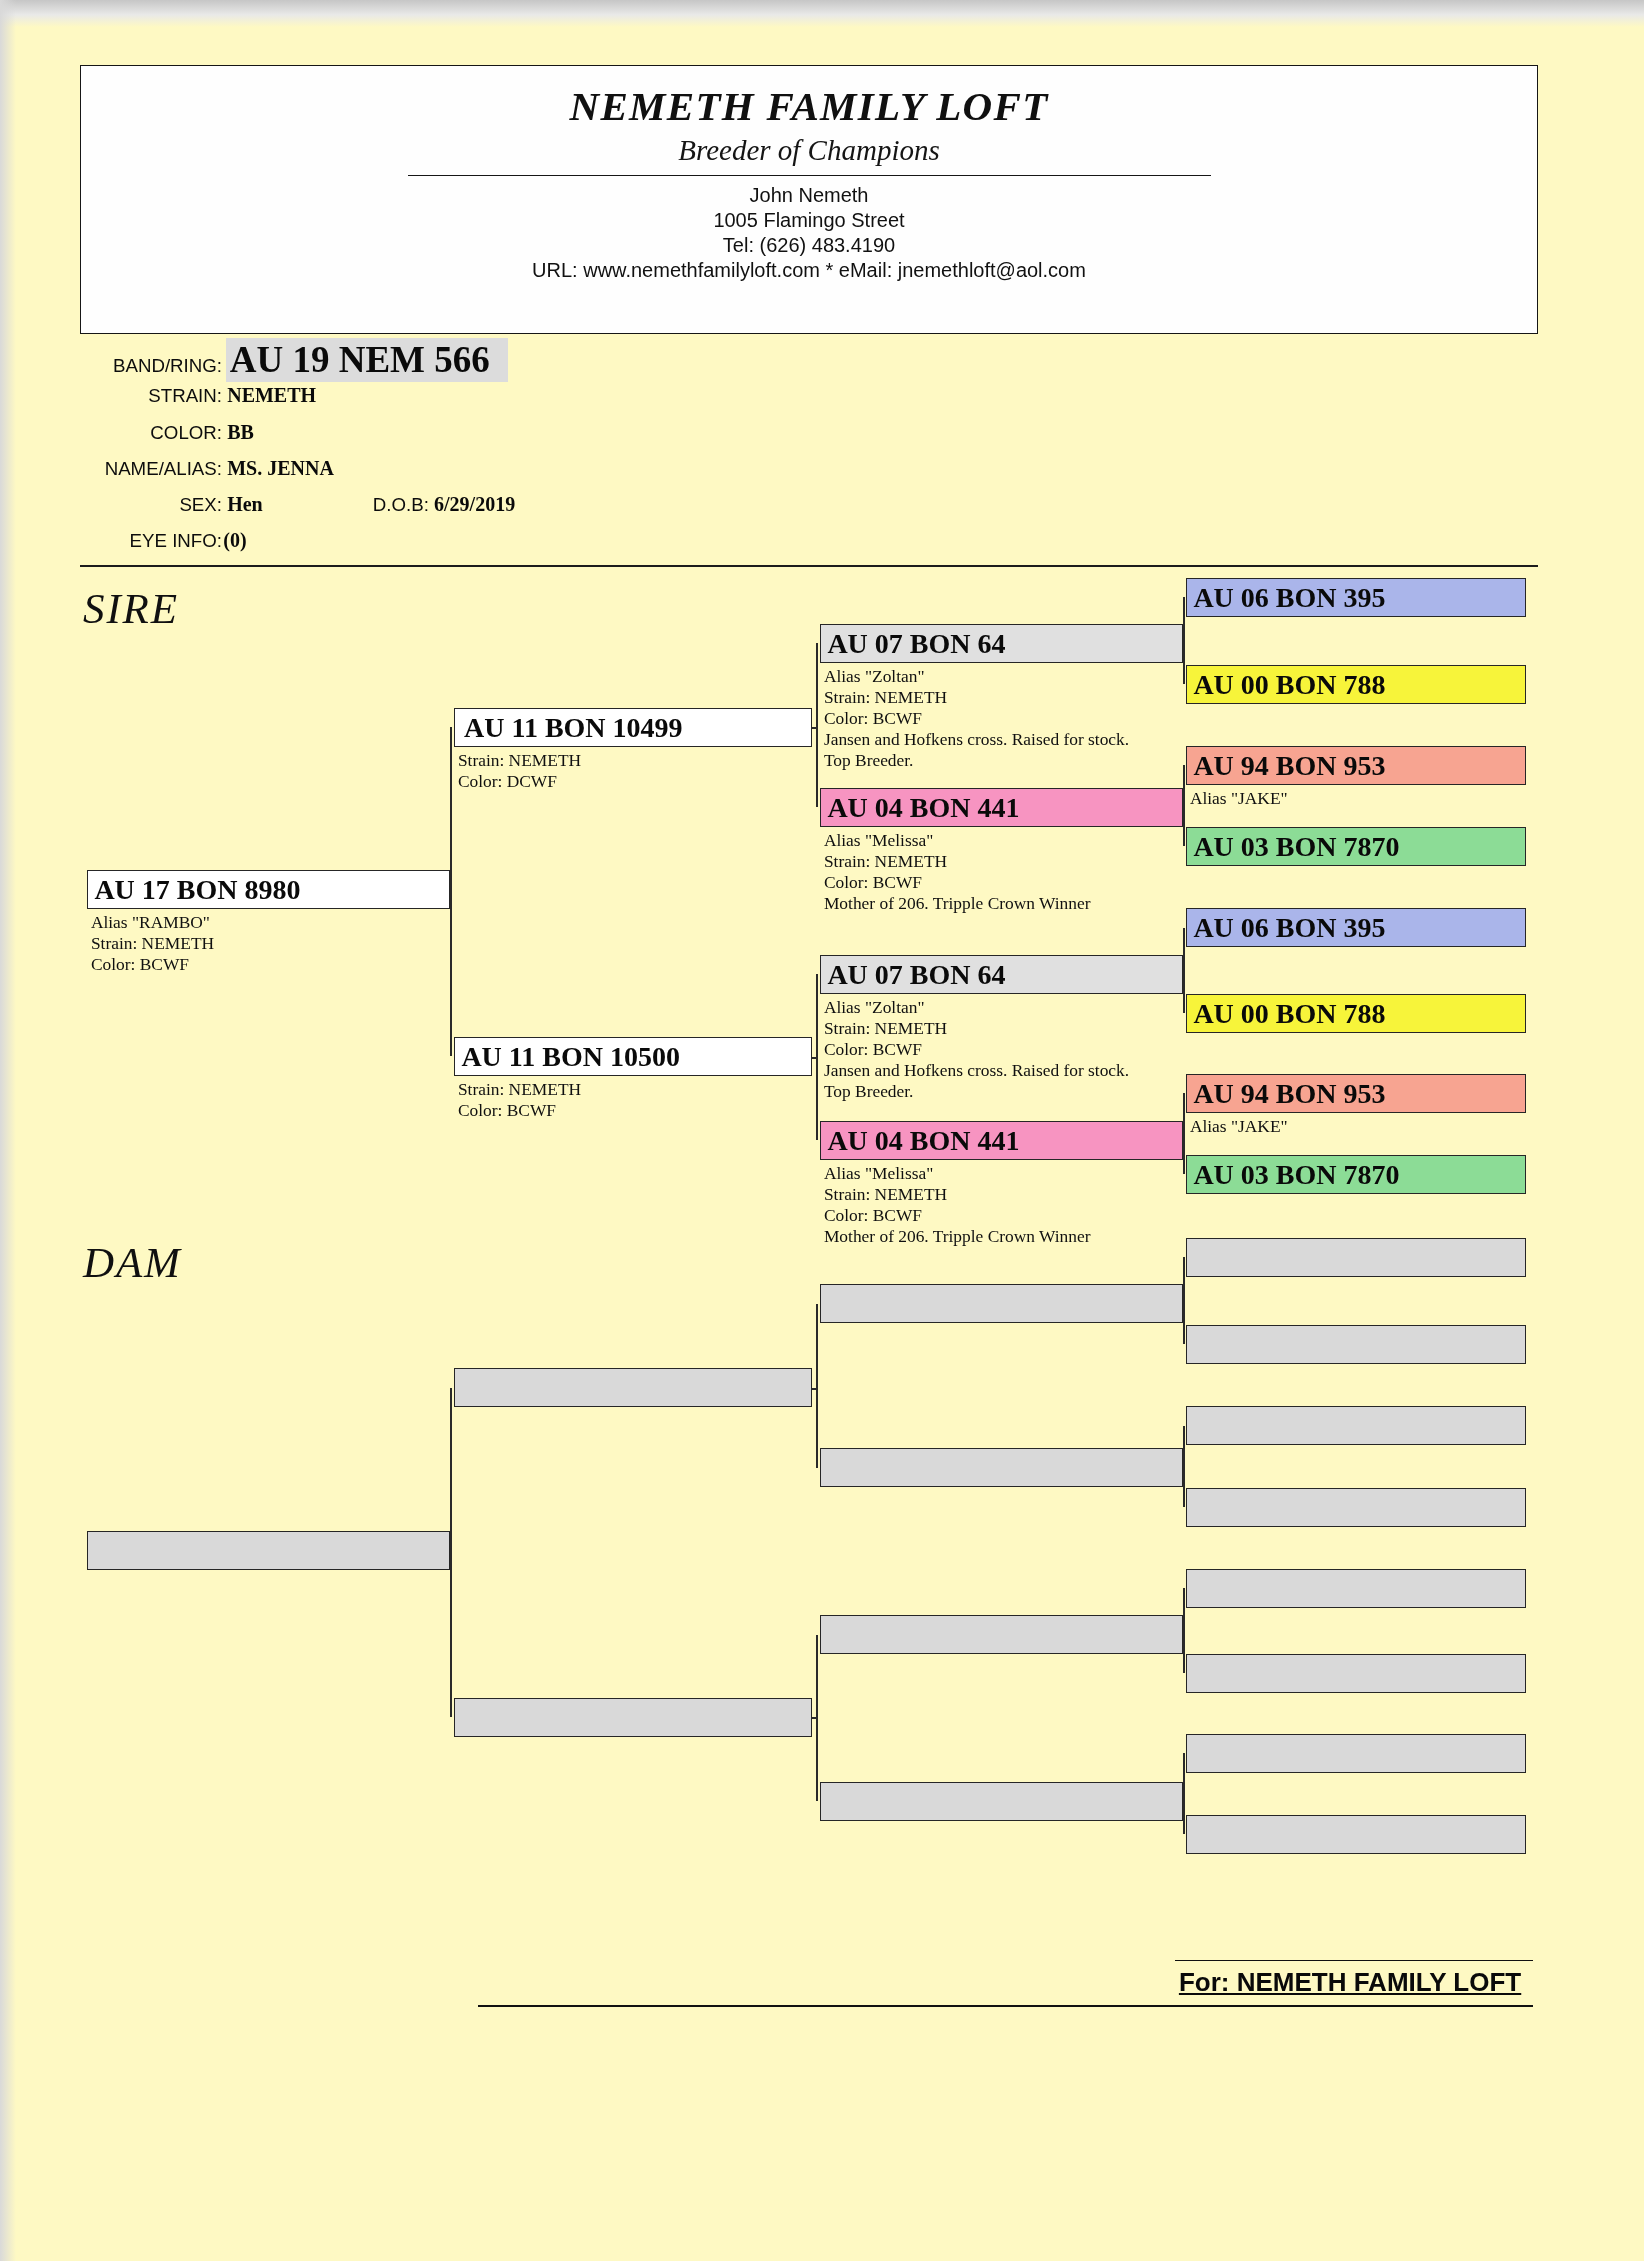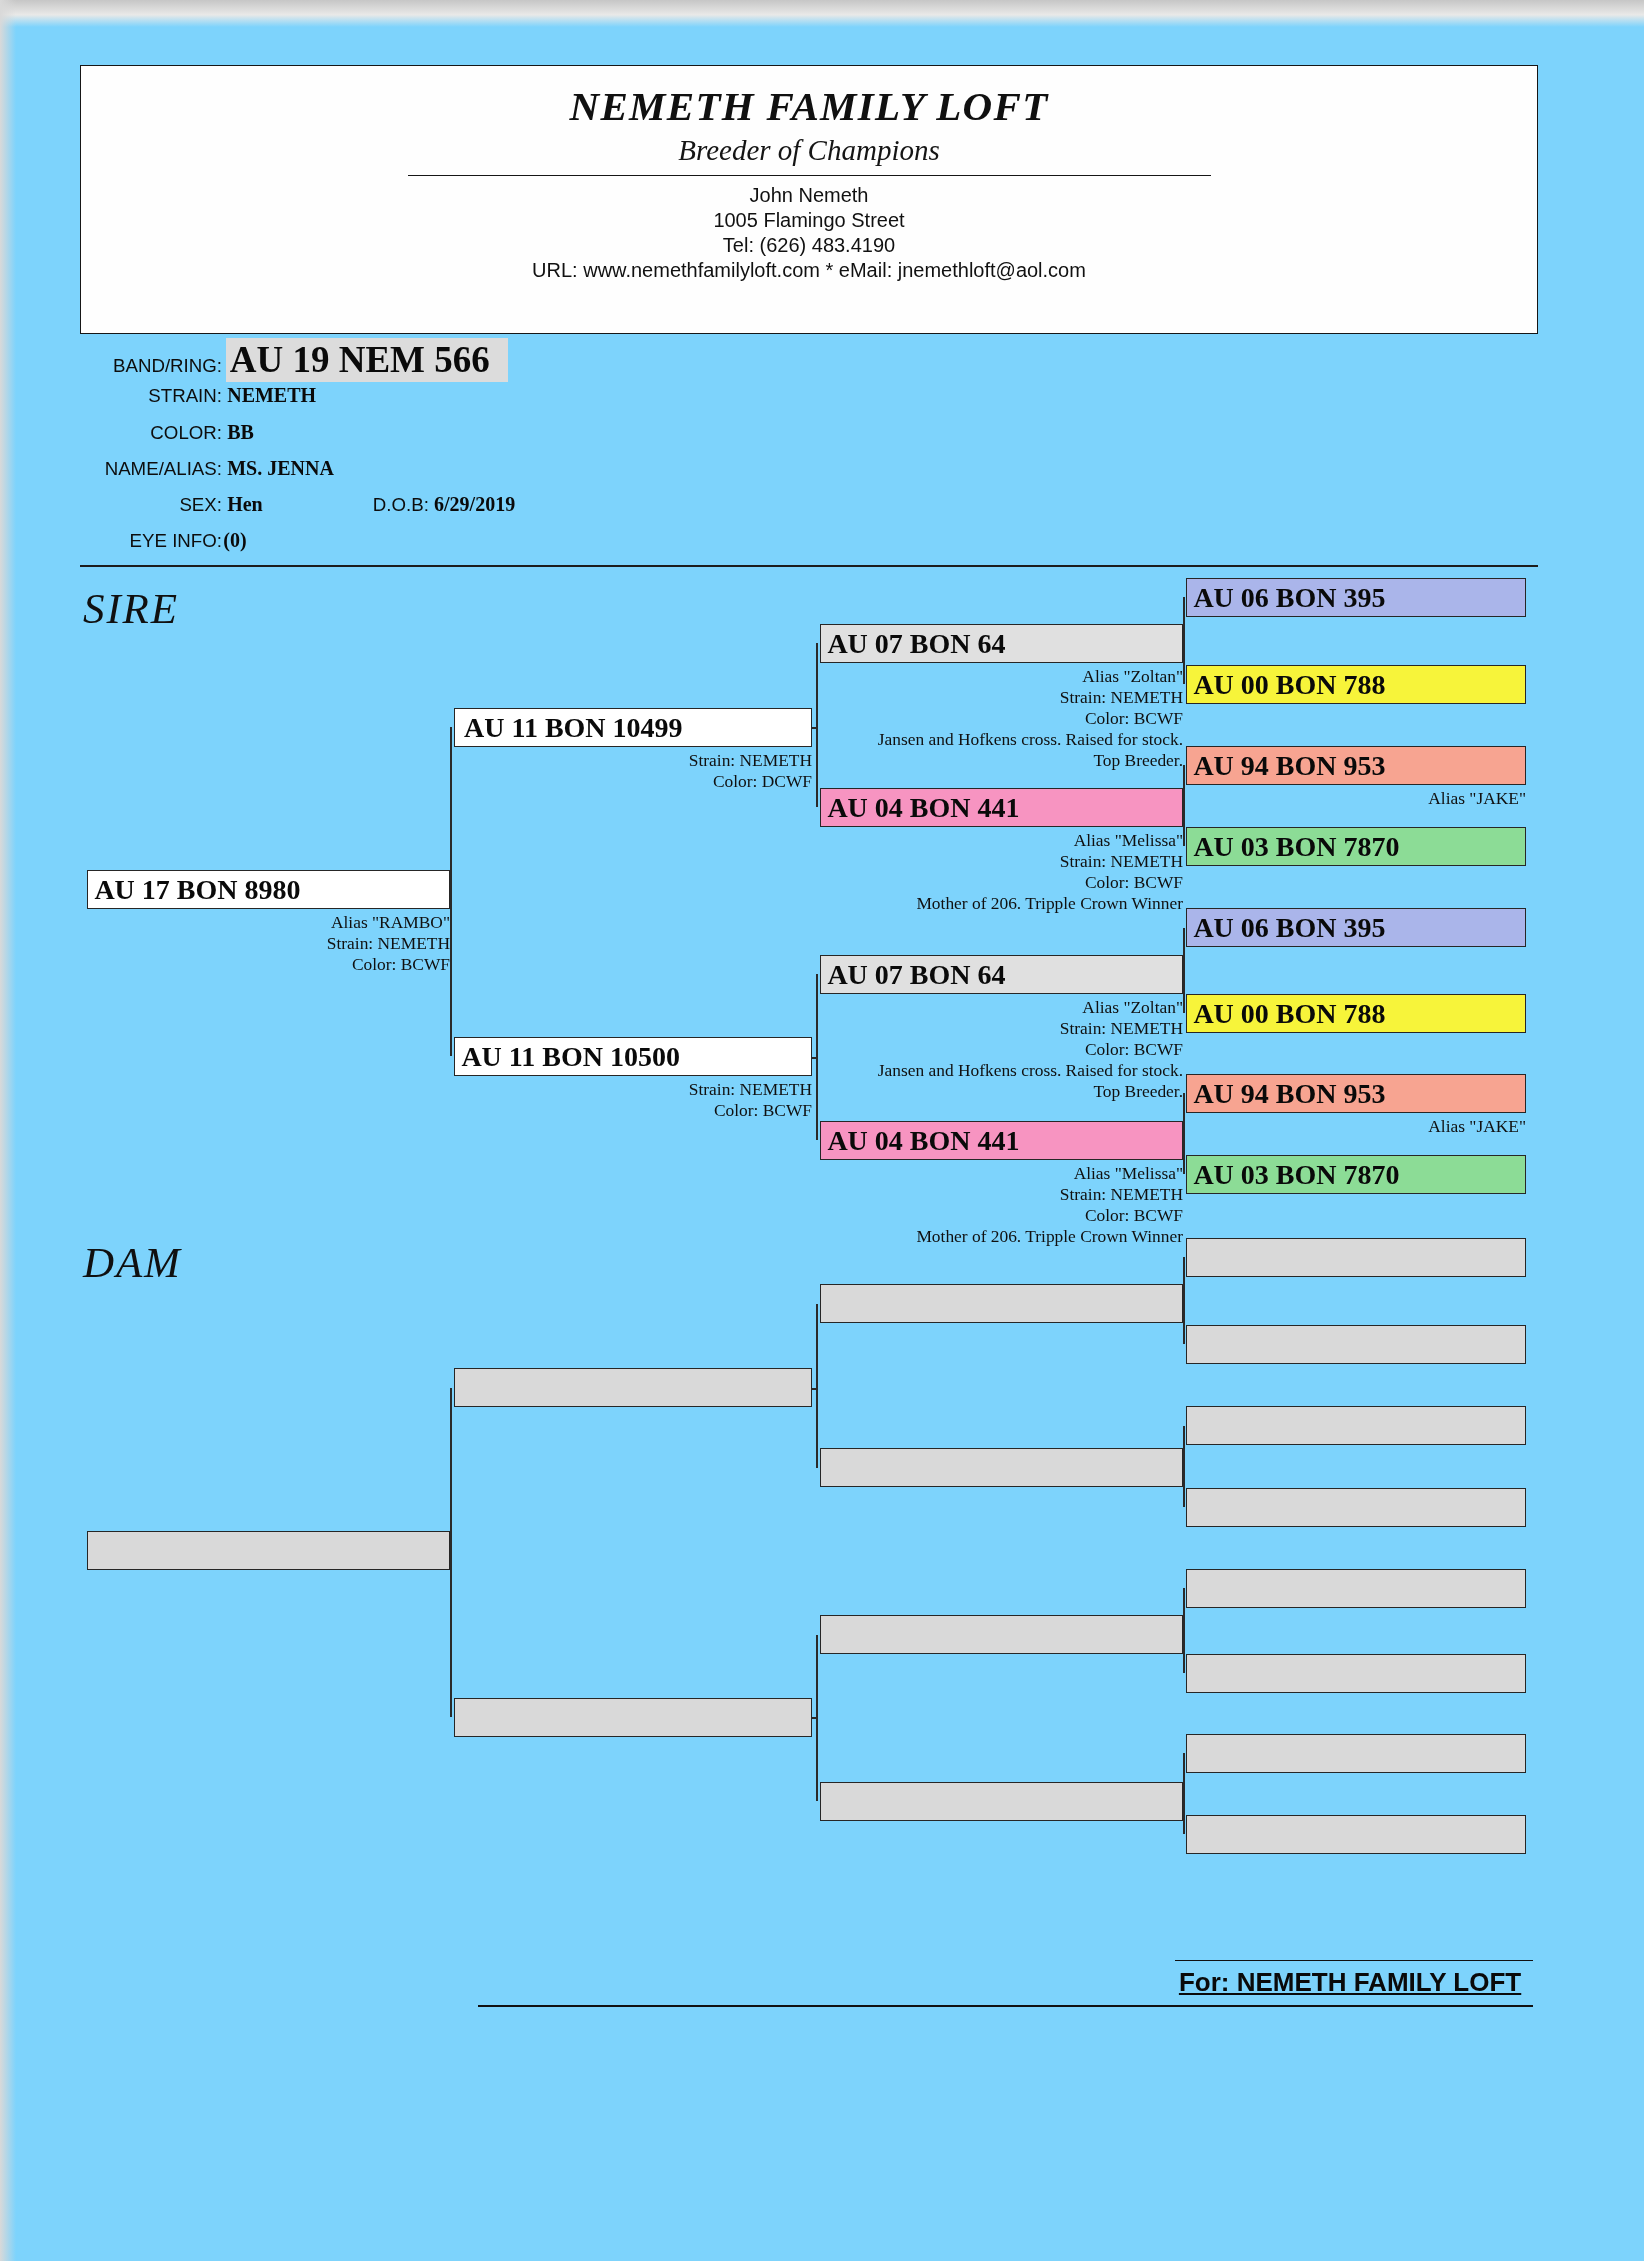--- a/index.html
+++ b/index.html
@@ -1,18 +1,18 @@
 <!DOCTYPE html>
 <html style="font-size:10.3px"><head>
 <meta charset="utf-8">
 <style>
   * { margin:0; padding:0; box-sizing:border-box; }
   html,body { width:1644px; }
   body { background:#e9e9e9; font-family:"Liberation Serif", serif; }
-  .page { position:relative; width:1644px; height:2261px; background:#7dd3fc; overflow:hidden; }
+  .page { position:relative; width:1644px; height:2261px; background:#fef9c3; overflow:hidden; }
 
   .scan-edge-top { position:absolute; top:0; left:0; width:100%; height:27px;
     background:linear-gradient(180deg,#c6c6c6 0%, #e9e9e8 55%, rgba(252,252,251,0) 100%); }
   .scan-edge-left { position:absolute; top:0; left:0; width:15.5px; height:100%;
     background:linear-gradient(90deg,#d9d9d9 0%, rgba(252,252,251,0) 100%); }
 
   
   .letterhead { position:absolute; left:80px; top:65px; width:1458px; height:269px;
     border:1.9px solid #161616; background:#fefefe; text-align:center; }
   .loft-name { margin-top:17px; font:italic bold 41px/46px "Liberation Serif", serif; letter-spacing:1.3px; color:#101010; }
@@ -37,21 +37,21 @@
   .row-eye   { top:191px; }
 
   .top-rule { position:absolute; left:80px; top:565px; width:1458px; height:1.9px; background:#1c1c1c; }
 
   .section-heading { position:absolute; left:83px; font:italic 43px/48px "Liberation Serif", serif;
     color:#101010; text-underline-offset:5.8px; letter-spacing:1.9px; }
   #sire-heading { top:585px; }
   #dam-heading  { top:1239px; }
 
   
-  .pbox { position:absolute;text-align:right; }
+  .pbox { position:absolute; }
   .pbox-head { height:39px; border:1.3px solid #262626; display:flex; align-items:center;
     padding-left:6.4px; font:bold 28px "Liberation Serif", serif; color:#0a0a0a; }
   .pbox-details { padding:3.2px 0 0 3.9px; font:17.4px/21px "Liberation Serif", serif; color:#101010; }
   .vline { position:absolute; width:1.9px; background:#2a2a2a; }
   .hline { position:absolute; height:1.9px; background:#2a2a2a; }
 
   
   .footer-for { position:absolute; left:1175px; top:1960px; width:358px;
     border-top:1.9px solid #111; padding:6.4px 3.9px 5.2px; font:bold 26px/31px "Liberation Sans", sans-serif; color:#0a0a0a;text-decoration:underline; }
   .footer-line { position:absolute; left:478px; top:2005px; width:1055px; height:1.9px; background:#111; }

